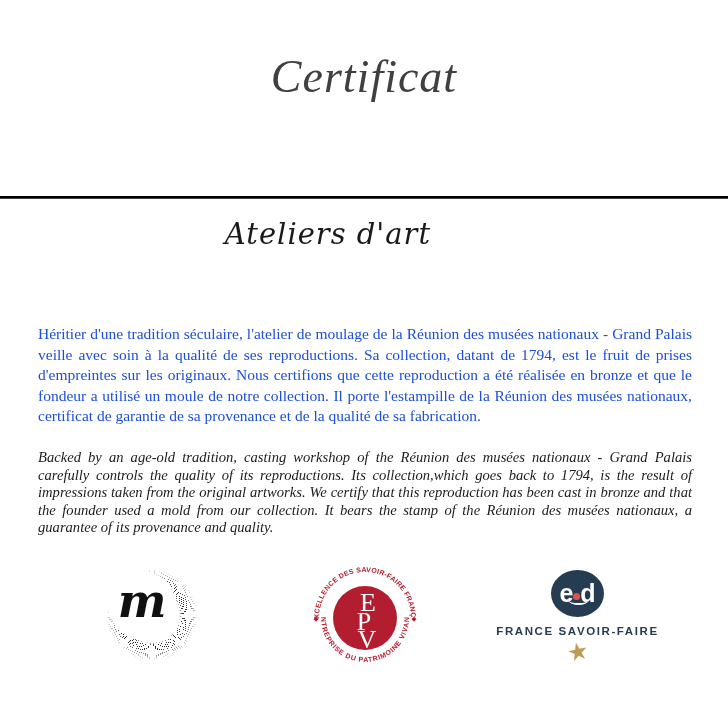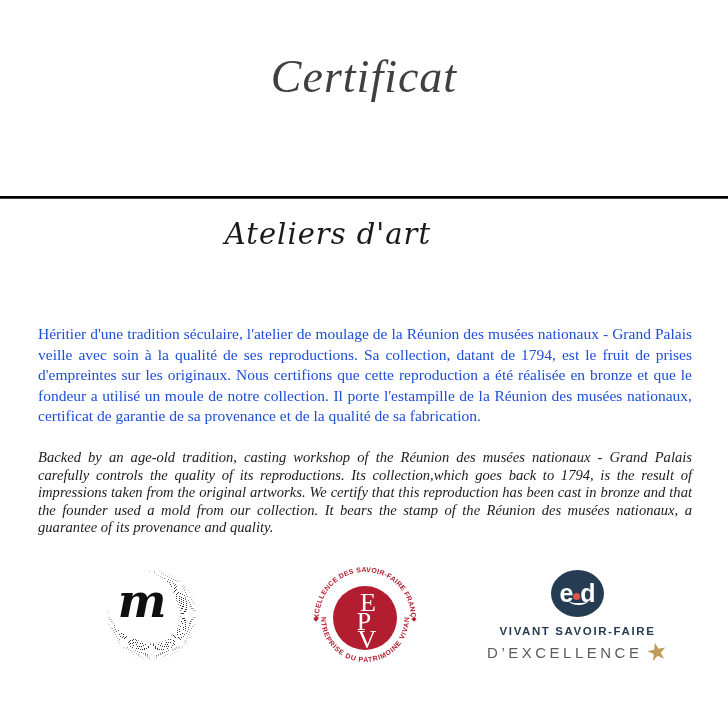--- a/index.html
+++ b/index.html
@@ -111,21 +111,20 @@
       </svg>
     </div>
 
     <div class="logo-ed">
       <div class="ed-oval">
         <span class="ltr">e</span>
         <span class="ed-dot"></span>
         <span class="ltr">d</span>
         <span class="ed-curve"></span>
       </div>
-      <div class="ed-line1">VIVANT SAVOIR-FAIRE</div>
+      <div class="ed-line1">FRANCE SAVOIR-FAIRE</div>
       <div class="ed-line2">
-        <span>D’EXCELLENCE</span>
         <span class="ed-star">★</span>
       </div>
     </div>
 
   </div>
 </div>
 
 </body></html>

